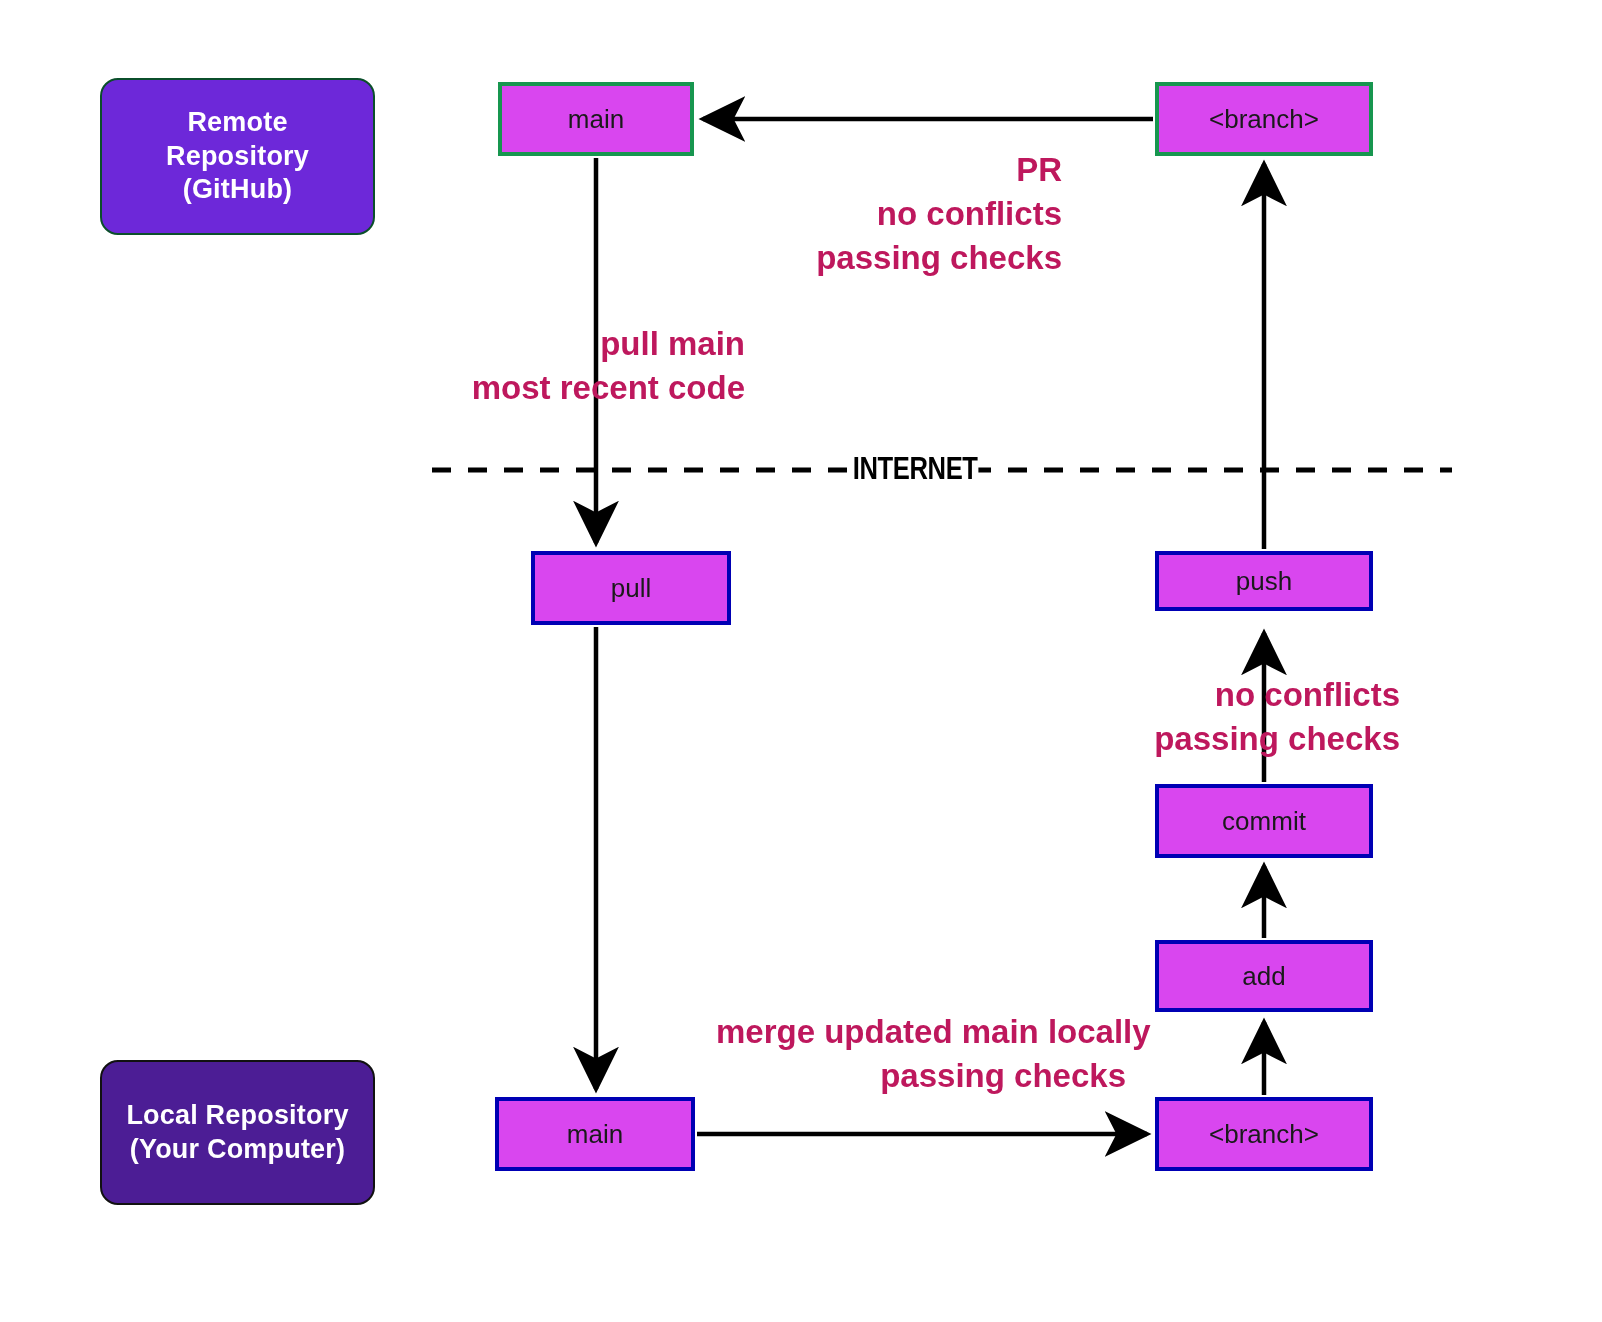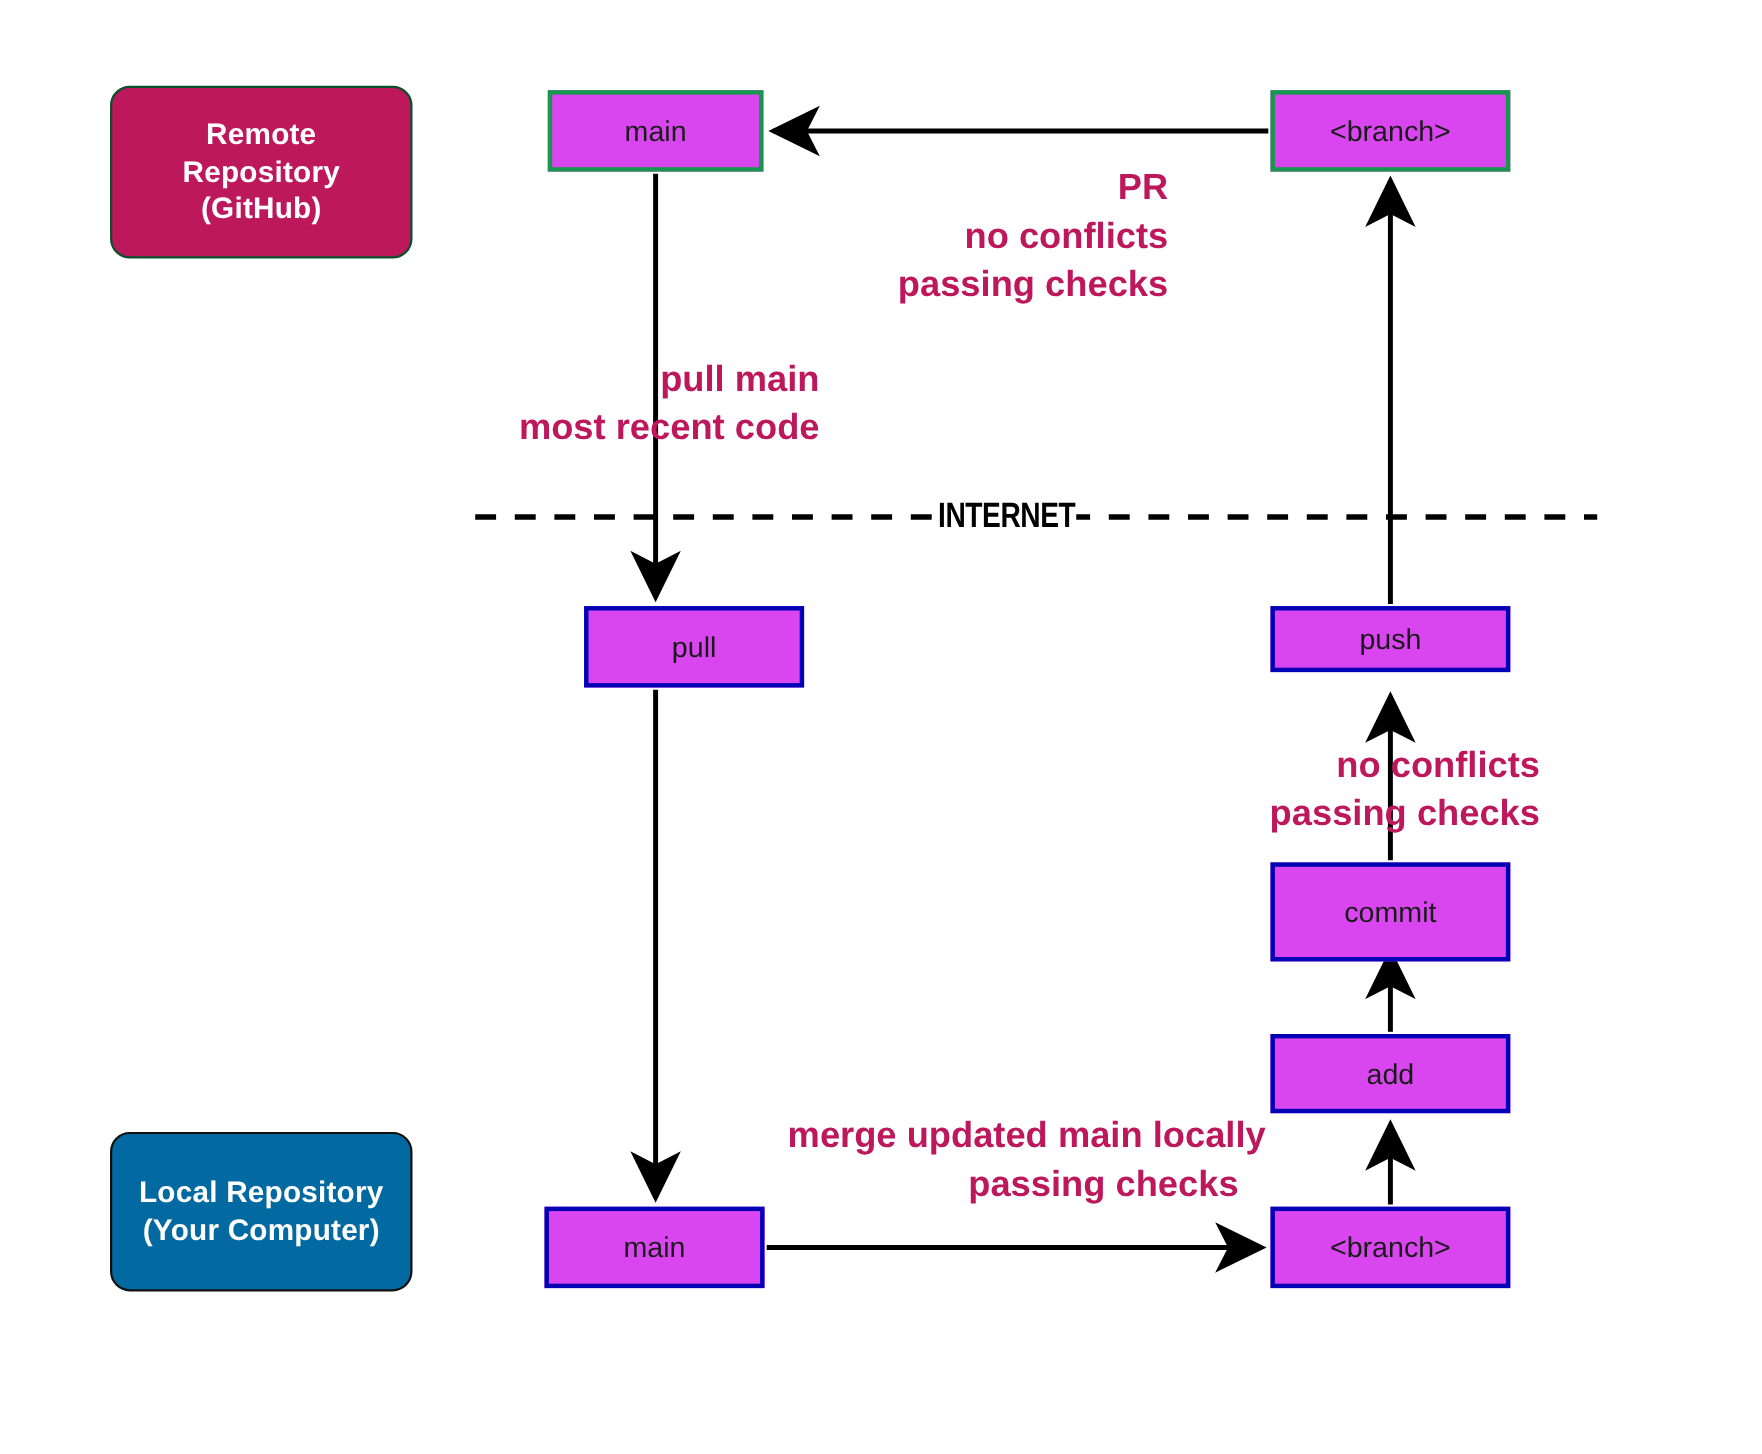--- a/index.html
+++ b/index.html
@@ -29,27 +29,27 @@
     color: #ffffff;
     font-weight: bold;
     line-height: 1.24;
     text-align: center;
     letter-spacing: .2px;
   }
   .zone-box .zline { display: block; white-space: nowrap; }
 
   #zone-remote {
     left: 100px; top: 78px; width: 275px; height: 157px;
-    background: #be185d;
+    background: #6d28d9;
     border: 2px solid #0b4f2b;
     font-size: 27px;
   }
   #zone-local {
-    left: 100px; top: 1029px; width: 275px; height: 145px;
-    background: #0369a1;
+    left: 100px; top: 1060px; width: 275px; height: 145px;
+    background: #4c1d95;
     border: 2px solid #111111;
     font-size: 27px;
   }
 
   
   .node {
     position: absolute;
     box-sizing: border-box;
     background: #d946ef;
     display: flex;
@@ -60,21 +60,21 @@
     line-height: 1;
     white-space: nowrap;
   }
   .node.green { border: 4px solid #17964f; }
   .node.blue  { border: 4px solid #0000b4; }
 
   #node-remote-main   { left: 498px;  top: 82px;   width: 196px; height: 74px; }
   #node-remote-branch { left: 1155px; top: 82px;   width: 218px; height: 74px; }
   #node-pull          { left: 495px;  top: 551px;  width: 200px; height: 74px; margin-left: 36px; }
   #node-push          { left: 1155px; top: 551px;  width: 218px; height: 60px; }
-  #node-commit        { left: 1155px; top: 784px;  width: 218px; height: 90px; }
+  #node-commit        { left: 1155px; top: 784px;  width: 218px; height: 74px; }
   #node-add           { left: 1155px; top: 940px;  width: 218px; height: 72px; }
   #node-local-main    { left: 495px;  top: 1097px; width: 200px; height: 74px; }
   #node-local-branch  { left: 1155px; top: 1097px; width: 218px; height: 74px; }
 
   
   .edge-label {
     position: absolute;
     font-weight: bold;
     font-size: 33px;
     color: #be185d;

